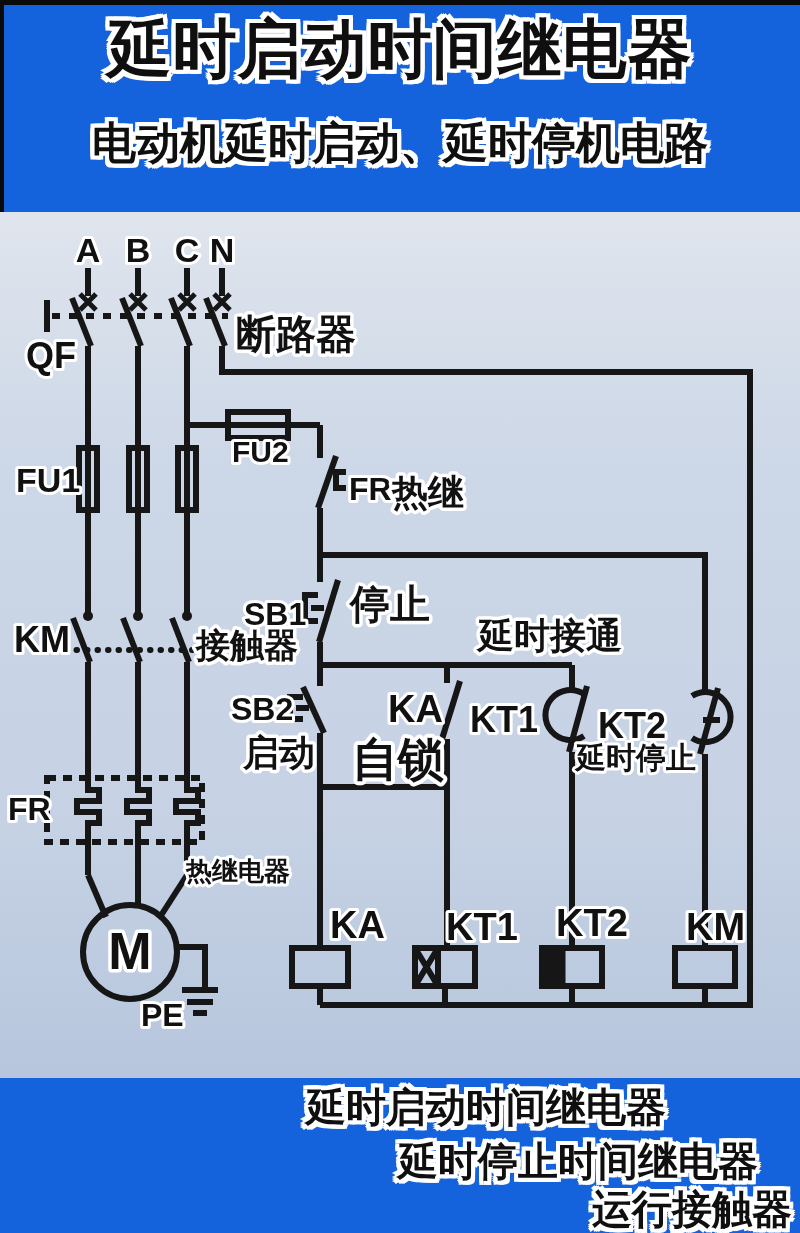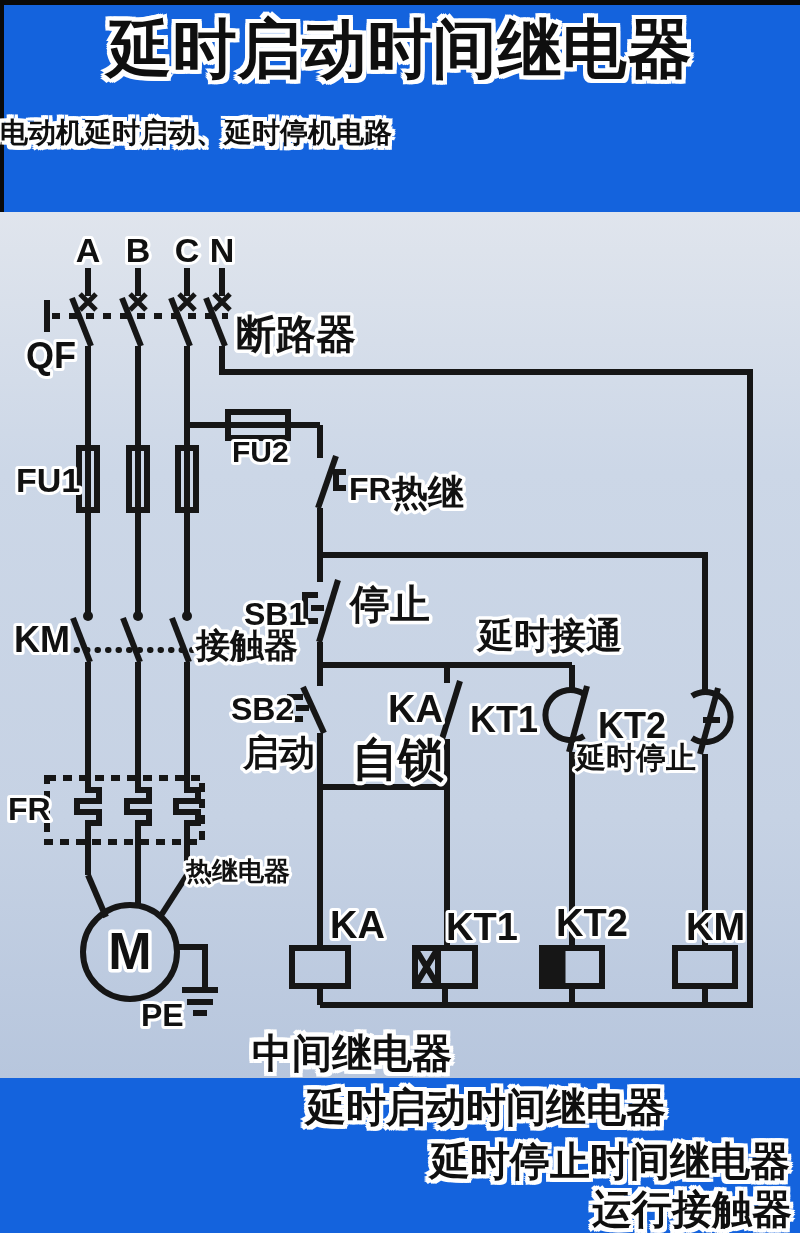--- a/index.html
+++ b/index.html
@@ -14,31 +14,31 @@
     text-shadow:
       -4px -4px 0 #fff, 4px -4px 0 #fff, -4px 4px 0 #fff, 4px 4px 0 #fff,
       -4px 0 0 #fff, 4px 0 0 #fff, 0 -4px 0 #fff, 0 4px 0 #fff,
       -2px -4px 0 #fff, 2px 4px 0 #fff, -4px 2px 0 #fff, 4px -2px 0 #fff;
   }
   #main-title{
     position:absolute;top:6px;left:0;width:800px;text-align:center;
     font-size:64px;letter-spacing:1px;
   }
   #sub-title{
-    position:absolute;top:114px;left:0;width:800px;text-align:left;
-    font-size:28px;
+    position:absolute;top:114px;left:0;width:800px;text-align:center;
+    font-size:44px;
   }
   #photo{
     position:absolute;top:212px;left:0;width:800px;height:866px;
     background:linear-gradient(180deg,#e0e5ed 0%,#ccd7e7 30%,#c6d2e4 70%,#b7c6dd 100%);
   }
   .footnote{position:absolute;font-size:40px;}
   #fn-1{top:1026px;left:252px;}
   #fn-2{top:1080px;left:306px;}
-  #fn-3{top:1134px;left:398px;margin-left:32px;}
+  #fn-3{top:1134px;left:398px;}
   #fn-4{top:1182px;left:592px;}
   svg text{
     font-family:"Liberation Sans", sans-serif;
     font-weight:bold;fill:#111;stroke:#fff;paint-order:stroke;
     stroke-linejoin:round;
   }
   .ln{stroke:#161616;fill:none;stroke-width:6;}
 </style>
 </head>
 <body>
@@ -234,18 +234,17 @@
         <text x="141" y="814" font-size="32">PE</text>
 
         <text x="330" y="726" font-size="38">KA</text>
         <text x="446" y="728" font-size="38">KT1</text>
         <text x="556" y="724" font-size="38">KT2</text>
         <text x="686" y="728" font-size="38">KM</text>
       </g>
     </svg>
   </div>
 
-  <div id="fn-1" class="footnote outline-txt">中间继电器</div>
   <div id="fn-2" class="footnote outline-txt">延时启动时间继电器</div>
   <div id="fn-3" class="footnote outline-txt">延时停止时间继电器</div>
   <div id="fn-4" class="footnote outline-txt">运行接触器</div>
 
 </div>
 
 </body></html>

